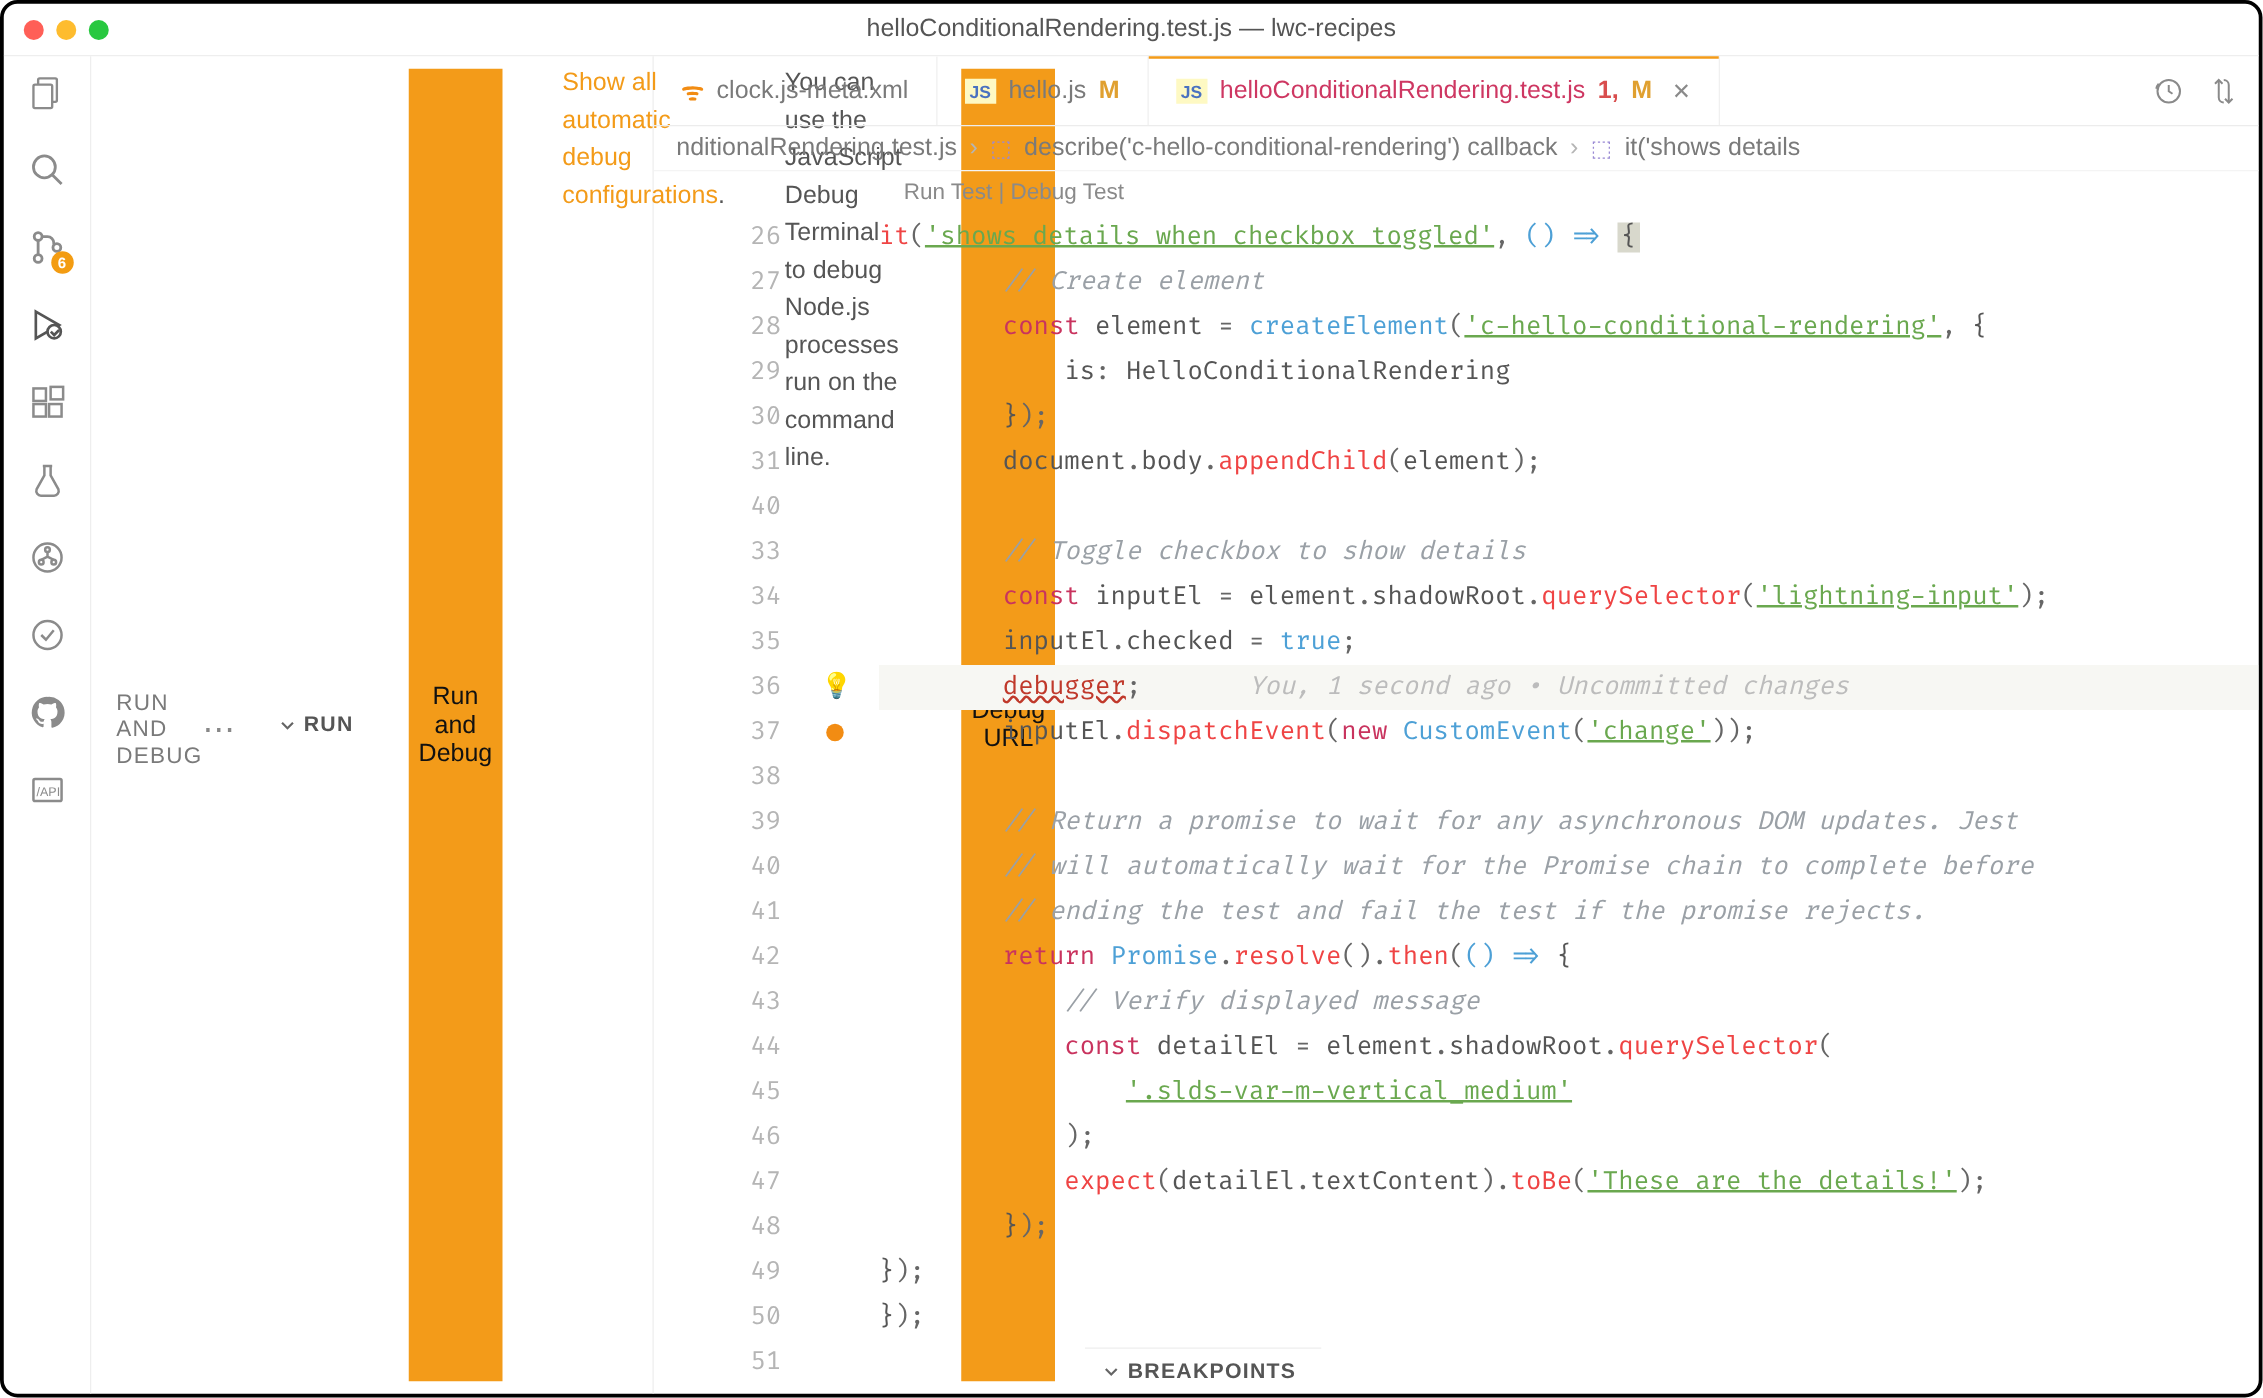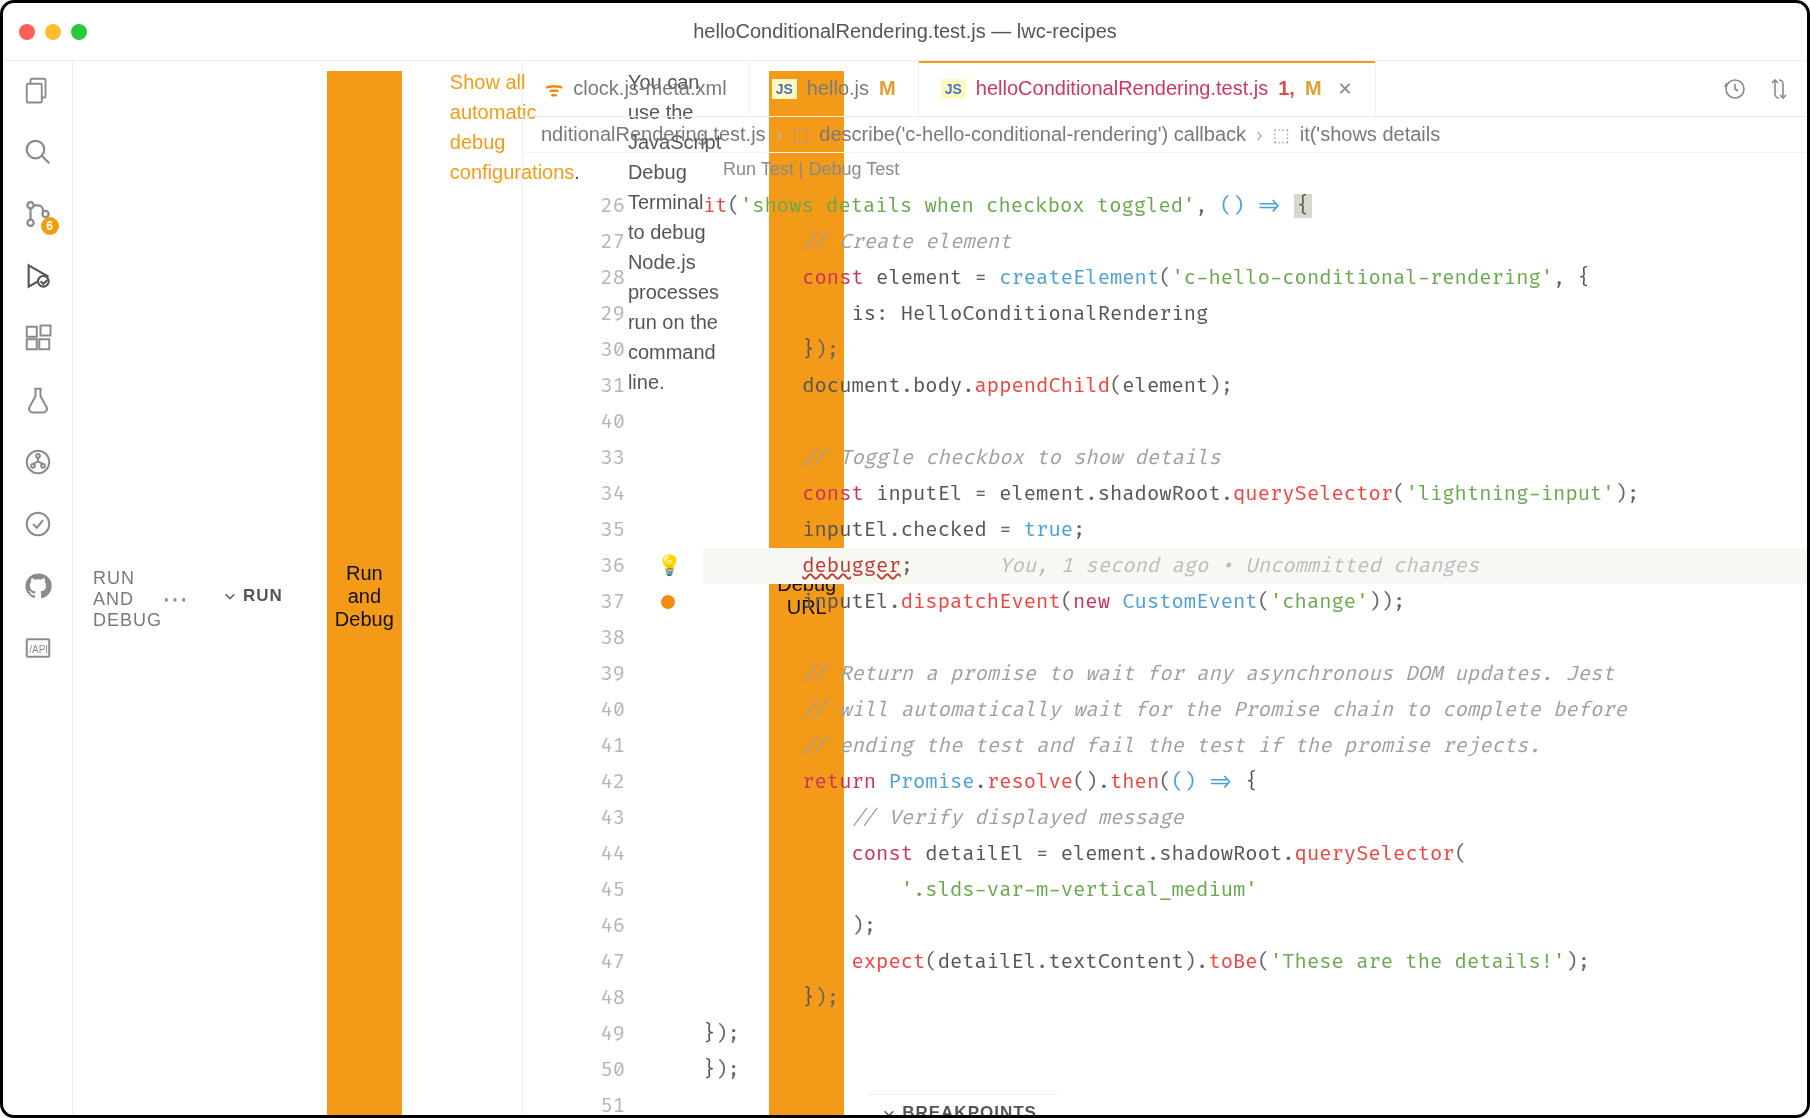--- a/index.html
+++ b/index.html
@@ -6,21 +6,21 @@
 body {
   font-family: -apple-system, BlinkMacSystemFont, "Segoe UI", Helvetica, sans-serif;
   background: #fff;
   width: 1810px;
   height: 1118px;
   overflow: hidden;
   border: 3px solid #000;
   border-radius: 14px;
 }
 .titlebar {
-  height: 58px;
+  height: 42px;
   display: flex;
   align-items: center;
   padding: 0 16px;
   position: relative;
   border-bottom: 1px solid #eee;
 }
 .traffic { display: flex; gap: 10px; }
 .dot { width: 16px; height: 16px; border-radius: 50%; }
 .dot.red { background: #ff5f57; }
 .dot.yellow { background: #febc2e; }
@@ -126,21 +126,21 @@
 .code-area { display:flex; flex:1; overflow:hidden; font-family: "SF Mono","Fira Code",Menlo,Consolas,monospace; font-size:20px; line-height:36px;}
 .gutter { width:120px; text-align:right; color:#b5b5b5; padding-right:18px; padding-top:0;}
 .markers { width:60px; padding-top:0;}
 .code { flex:1; white-space:pre; padding-top:0; overflow:hidden;}
 .ln { height:36px; position:relative;}
 .ln.hl { background:#f7f7f3; }
 .marker-dot { width:14px; height:14px; border-radius:50%; background:#f28c13; display:inline-block; margin-top:11px; margin-left:18px;}
 .bulb { color:#e9c23c; font-size:20px; margin-left:14px;}
 
 .tk-call { color:#ef4444; }
-.tk-str  { color:#6aa84f; }
+.tk-str  { color:#6aa84f;text-decoration:underline; }
 .tk-punc { color:#666; }
 .tk-op-col { color:#4da0d6; }
 .tk-arrow { color:#4da0d6; }
 .tk-brace { color:#555; }
 .tk-comment { color:#9aa0a6; font-style:italic; }
 .tk-kw { color:#c9335e; }
 .tk-var { color:#555; }
 .tk-fn { color:#4da0d6; }
 .tk-new { color:#c9335e; }
 .tk-err { color:#c0392b; text-decoration: underline wavy #c0392b; }

